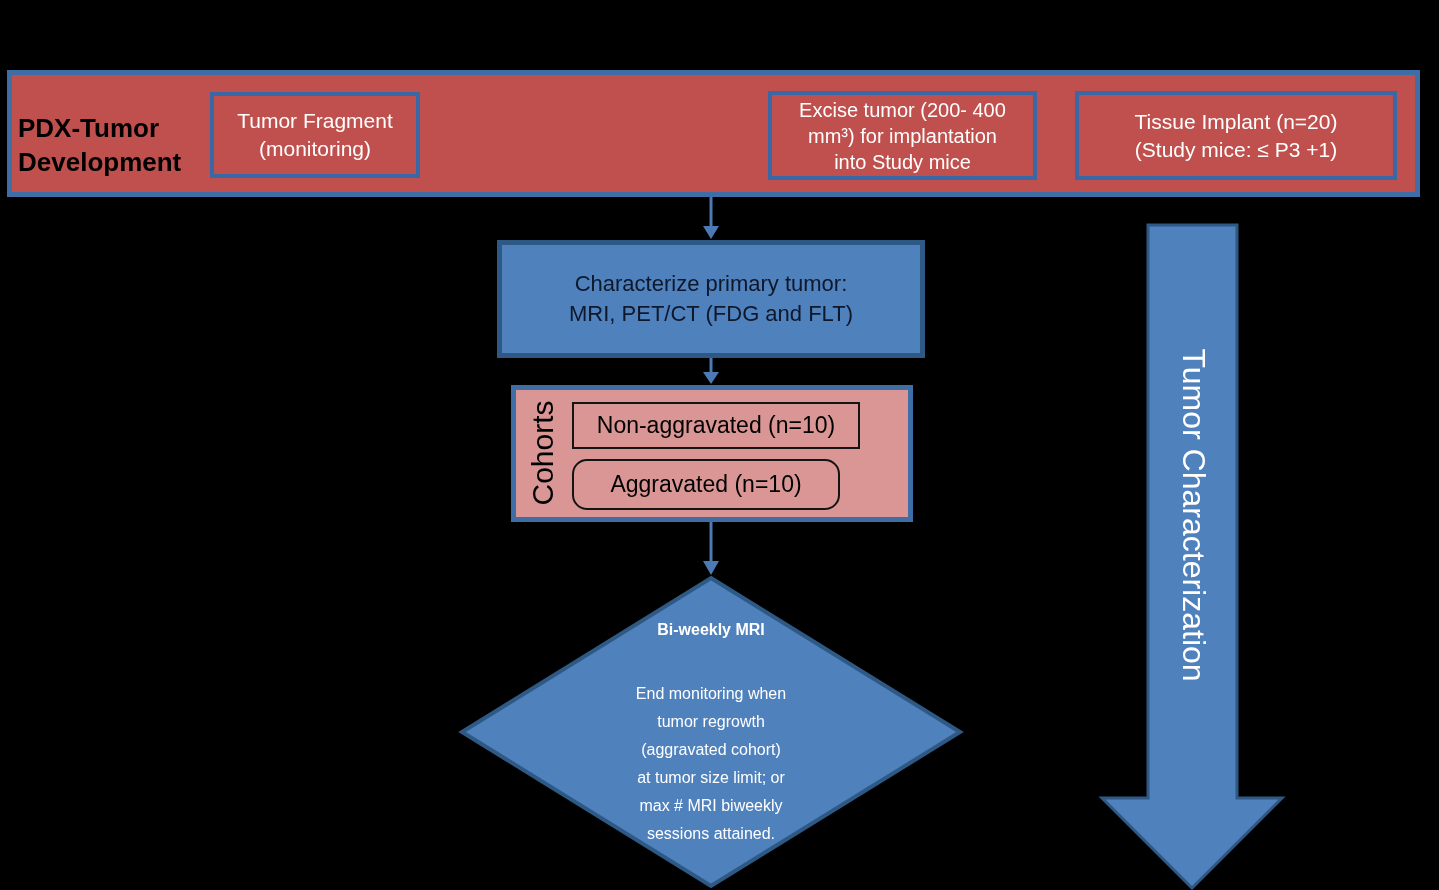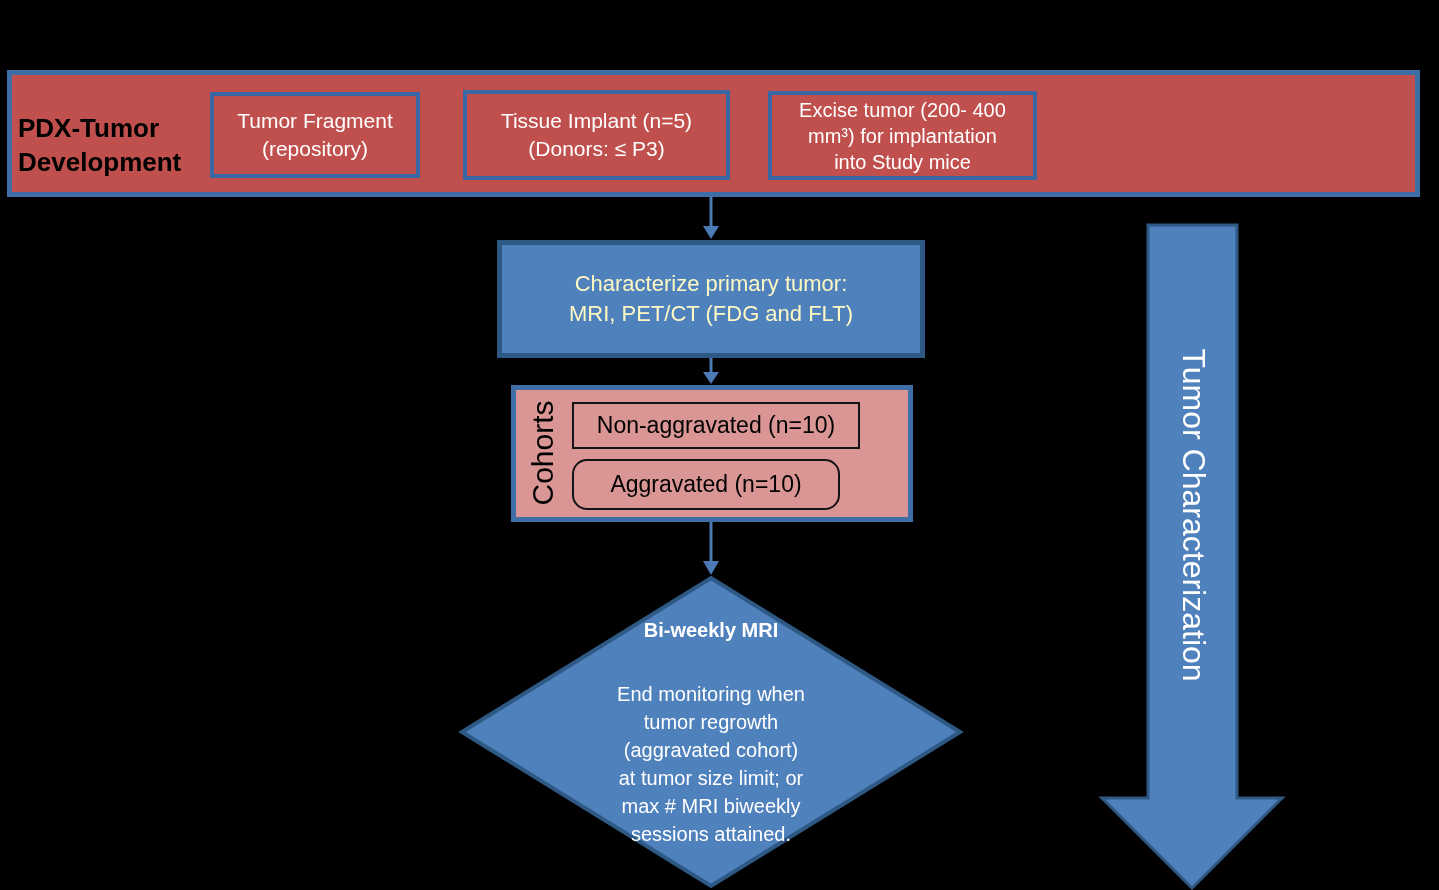--- a/index.html
+++ b/index.html
@@ -40,21 +40,21 @@
   .red-box.box2 { left: 463px; top: 90px;  width: 267px; height: 90px; }
   .red-box.box3 { left: 768px; top: 91px;  width: 269px; height: 89px; font-size: 20px; line-height: 26px; }
   .red-box.box4 { left: 1075px; top: 91px; width: 322px; height: 89px; }
 
   
   .char-box {
     left: 497px; top: 240px; width: 428px; height: 118px;
     background: #4F81BD;
     border: 5px solid #2E5984;
     display: flex; align-items: center; justify-content: center;
-    color: #fef9c3; text-align: center;
+    color: #0f172a; text-align: center;
     font-size: 22px; line-height: 30px;
     white-space: pre-line;
   }
 
   
   .cohorts-box {
     left: 511px; top: 385px; width: 402px; height: 137px;
     background: #D99694;
     border: 5px solid #3F6DA5;
   }
@@ -70,21 +70,21 @@
     color: #000000; font-size: 23px; white-space: nowrap;
   }
   .cohort-item.a { left: 572px; top: 402px; width: 288px; height: 47px; }
   .cohort-item.b { left: 572px; top: 459px; width: 268px; height: 51px; border-radius: 15px; }
 
   
   .diamond-text {
     left: 462px; top: 578px; width: 498px; height: 308px;
     display: flex; flex-direction: column; align-items: center; justify-content: center;
     color: #FFFFFF; text-align: center;
-    font-size: 20px; line-height: 28px;
+    font-size: 16px; line-height: 28px;
   }
   .diamond-title { font-weight: bold; white-space: pre-line; }
   .diamond-body  { white-space: pre-line; margin-top: 36px; }
 
   
   .side-arrow-label {
     left: 1193px; top: 515px;
     transform: translate(-50%, -50%) rotate(90deg);
     color: #FFFFFF; font-size: 32px; white-space: nowrap;
   }
@@ -126,29 +126,29 @@
 
     <polygon points="1148,225 1237,225 1237,798 1282,798 1192,888 1102,798 1148,798" fill="#4F81BD" stroke="#2E5984" stroke-width="3"></polygon>
   </svg>
 
   <div class="abs banner"></div>
 
   <div class="abs banner-label">PDX-Tumor
 Development</div>
 
   <div class="abs red-box box1">Tumor Fragment
-(repository)</div>
+(monitoring)</div>
 
-  <div class="abs red-box box2">Tissue Implant (n=5)
-(Donors: ≤ P3)</div>
 
   <div class="abs red-box box3">Excise tumor (200- 400
 mm³) for implantation
 into Study mice</div>
 
+  <div class="abs red-box box4">Tissue Implant (n=20)
+(Study mice: ≤ P3 +1)</div>
 
   <div class="abs char-box">Characterize primary tumor:
 MRI, PET/CT (FDG and FLT)</div>
 
   <div class="abs cohorts-box"></div>
 
   <div class="abs cohorts-label">Cohorts</div>
 
   <div class="abs cohort-item a">Non-aggravated (n=10)</div>
 

